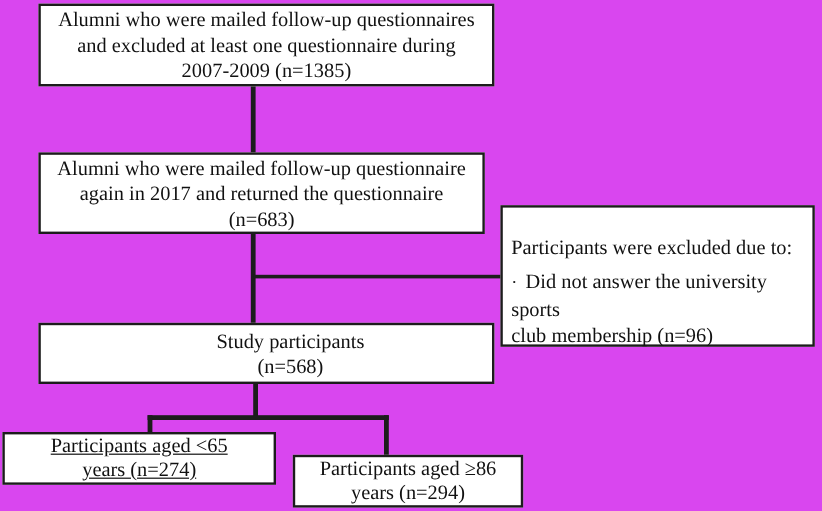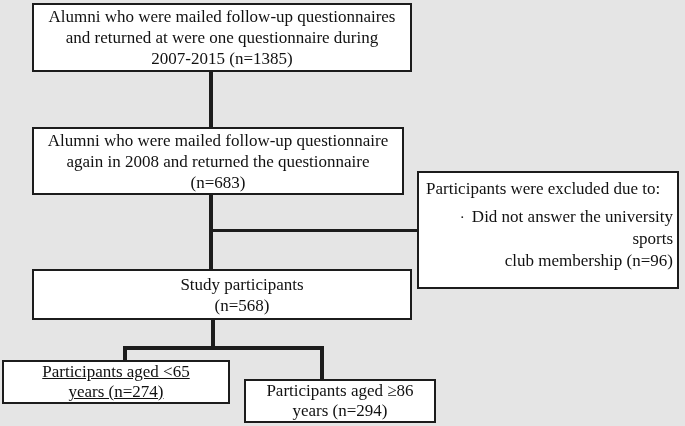--- a/index.html
+++ b/index.html
@@ -4,21 +4,21 @@
 <style>
   html, body {
     margin: 0;
     padding: 0;
     background: #ffffff;
   }
   .figure {
     position: relative;
     width: 685px;
     height: 426px;
-    background: #e5e5e5;
+    background: #d946ef;
     font-family: "Liberation Serif", "DejaVu Serif", serif;
     color: #111111;
     overflow: hidden;
   }
   .box {
     position: absolute;
     border: 2px solid #1c1c1c;
     background: #ffffff;
     box-sizing: border-box;
     display: flex;
@@ -32,22 +32,22 @@
   .box .txt-line { white-space: nowrap; }
   #box-2007   { left: 32px;  top: 3px;   width: 380px; height: 69px; }
   #box-2017   { left: 32px;  top: 127px; width: 372px; height: 68px; }
   #box-study  { left: 32px;  top: 269px; width: 380px; height: 51px; padding-left: 40px; }
   #box-under65{ left: 2px;   top: 360px; width: 228px; height: 44px; line-height: 20px; text-decoration: underline; }
   #box-over65 { left: 244px; top: 379px; width: 192px; height: 44px; line-height: 20px; }
   #box-excluded {
     left: 417px; top: 171px; width: 262px; height: 118px;
     justify-content: flex-start;
     align-items: flex-start;
-    text-align: right;
-    padding: 5px 4px 4px 7px;
+    text-align: left;
+    padding: 23px 4px 4px 7px;
     font-size: 17px;
     line-height: 22px;
   }
   .excl-item { margin-top: 6px; }
   .bullet {
     display: inline-block;
     margin-right: 7px;
     font-size: 15px;
   }
   .conn {
@@ -72,27 +72,27 @@
   <div class="conn v" id="conn-v1"></div>
   <div class="conn v" id="conn-v2"></div>
   <div class="conn h" id="conn-h-branch"></div>
   <div class="conn v" id="conn-v3"></div>
   <div class="conn h" id="conn-h-split"></div>
   <div class="conn v" id="conn-drop-left"></div>
   <div class="conn v" id="conn-drop-right"></div>
 
   <div class="box" id="box-2007">
     <div class="txt-line">Alumni who were mailed follow-up questionnaires</div>
-    <div class="txt-line">and returned at were one questionnaire during</div>
-    <div class="txt-line">2007-2015 (n=1385)</div>
+    <div class="txt-line">and excluded at least one questionnaire during</div>
+    <div class="txt-line">2007-2009 (n=1385)</div>
   </div>
 
   <div class="box" id="box-2017">
     <div class="txt-line">Alumni who were mailed follow-up questionnaire</div>
-    <div class="txt-line">again in 2008 and returned the questionnaire</div>
+    <div class="txt-line">again in 2017 and returned the questionnaire</div>
     <div class="txt-line">(n=683)</div>
   </div>
 
   <div class="box" id="box-excluded">
     <div class="txt-line">Participants were excluded due to:</div>
     <div class="excl-item">
       <div><span class="bullet">·</span><span>Did not answer the university sports</span></div>
       <div>club membership (n=96)</div>
     </div>
   </div>

